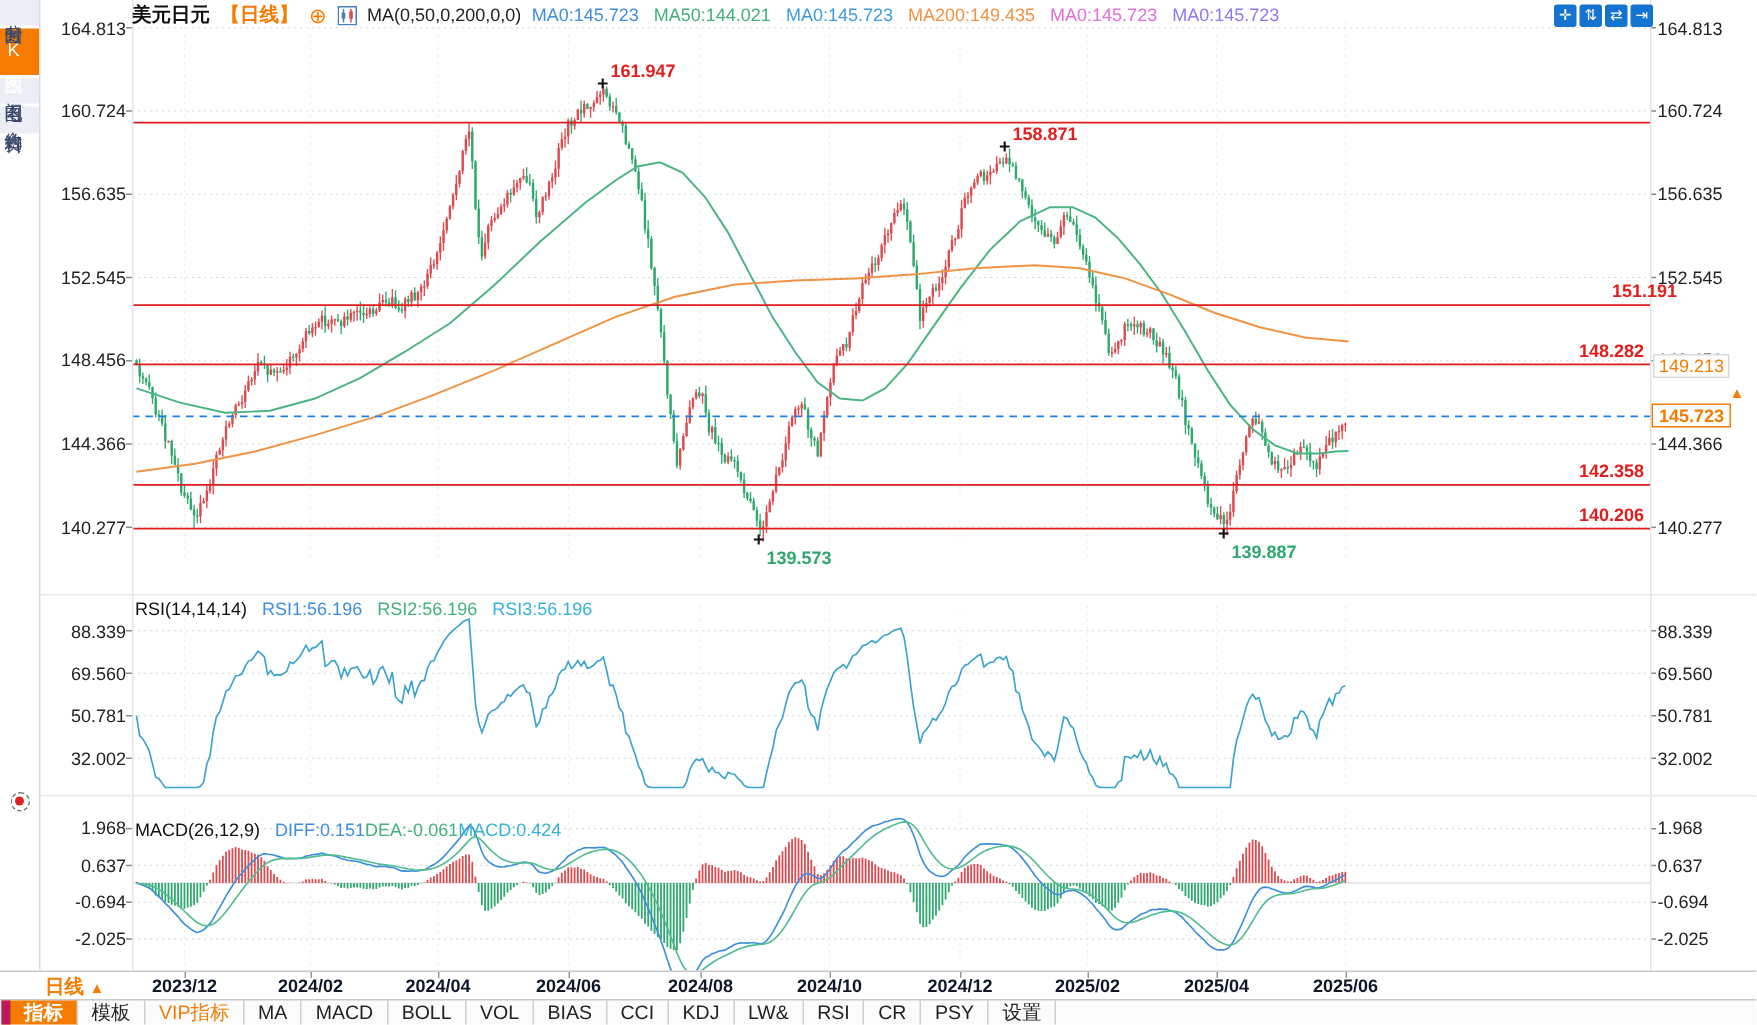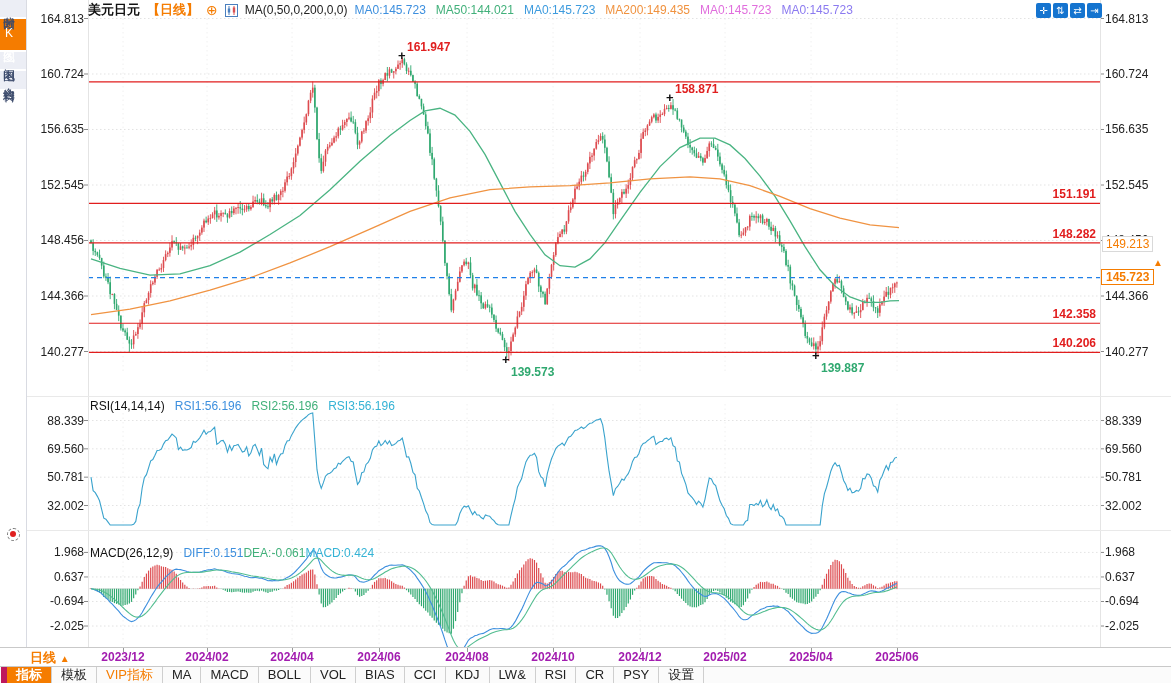--- a/index.html
+++ b/index.html
@@ -40,21 +40,21 @@
   .ind-title{color:#111}
   .rsi-h{top:399px}
   .macd-h{top:546px}
   .sep{position:absolute;left:26px;right:0;height:1px;background:#e9e9e9;z-index:2}
   .vline{position:absolute;top:0;height:647px;width:1px;background:#e4e4e4;z-index:2}
   
   .daterow{position:absolute;left:0;top:647px;width:1171px;height:18px;border-top:1px solid #c9c9c9;
            background:#fff;z-index:7}
   .pl{position:absolute;left:30px;top:1px;color:#f57c00;font-weight:bold;font-size:13px;cursor:pointer}
   .plarr{font-size:10px}
-  .dlabel{position:absolute;top:2px;width:64px;text-align:center;font-size:12px;font-weight:bold;color:#a21caf}
+  .dlabel{position:absolute;top:2px;width:64px;text-align:center;font-size:12px;font-weight:bold;color:#0f172a}
   .dtick{position:absolute;top:0;width:1px;height:4px;background:#999}
   .tbar{position:absolute;left:0;top:666px;width:1171px;height:17px;border-top:1px solid #c9c9c9;
         background:#fbfbfb;display:flex;z-index:7}
   .tab{padding:0 9px;line-height:16px;font-size:13px;color:#222;border-right:1px solid #cfcfcf;cursor:pointer}
   .tab:first-child{border-left:6px solid #be185d;margin-left:1px}
   .tab.active{background:#f57c00;color:#fff;font-weight:bold}
   .tab.vip{color:#f57c00}
   .watermark{position:absolute;left:1034px;top:612px;font-size:31px;font-weight:bold;color:#d0d0d0;
              letter-spacing:2px;z-index:2;pointer-events:none}
   .livedot{position:absolute;left:7px;top:528px;width:11px;height:11px;border:1px dashed #777;
@@ -1445,21 +1445,21 @@
     <div class="axl left" style="top: 498.501px;">32.002</div>
     <div class="axl right" style="top: 498.501px;">32.002</div>
     <div class="axl left" style="top: 545.43px;">1.968</div>
     <div class="axl right" style="top: 545.43px;">1.968</div>
     <div class="axl left" style="top: 569.96px;">0.637</div>
     <div class="axl right" style="top: 569.96px;">0.637</div>
     <div class="axl left" style="top: 594.49px;">-0.694</div>
     <div class="axl right" style="top: 594.49px;">-0.694</div>
     <div class="axl left" style="top: 619.021px;">-2.025</div>
     <div class="axl right" style="top: 619.021px;">-2.025</div>
-    <div class="lvl" style="top: 187.378px;">151.191</div>
+    <div class="lvl" style="top: 187.378px; padding-left: 22px;">151.191</div>
     <div class="lvl" style="top: 226.859px;">148.282</div>
     <div class="lvl" style="top: 307.259px;">142.358</div>
     <div class="lvl" style="top: 336.466px;">140.206</div>
     <div class="cross" style="left: 398px; top: 51.3974px;">+</div>
     <div class="anno" style="left: 407px; top: 40.3974px; color: rgb(224, 32, 32);">161.947</div>
     <div class="cross" style="left: 666px; top: 93.1448px;">+</div>
     <div class="anno" style="left: 675px; top: 82.1448px; color: rgb(224, 32, 32);">158.871</div>
     <div class="cross" style="left: 502px; top: 355.057px;">+</div>
     <div class="anno" style="left: 511px; top: 365.057px; color: rgb(47, 168, 111);">139.573</div>
     <div class="cross" style="left: 812px; top: 350.796px;">+</div>

